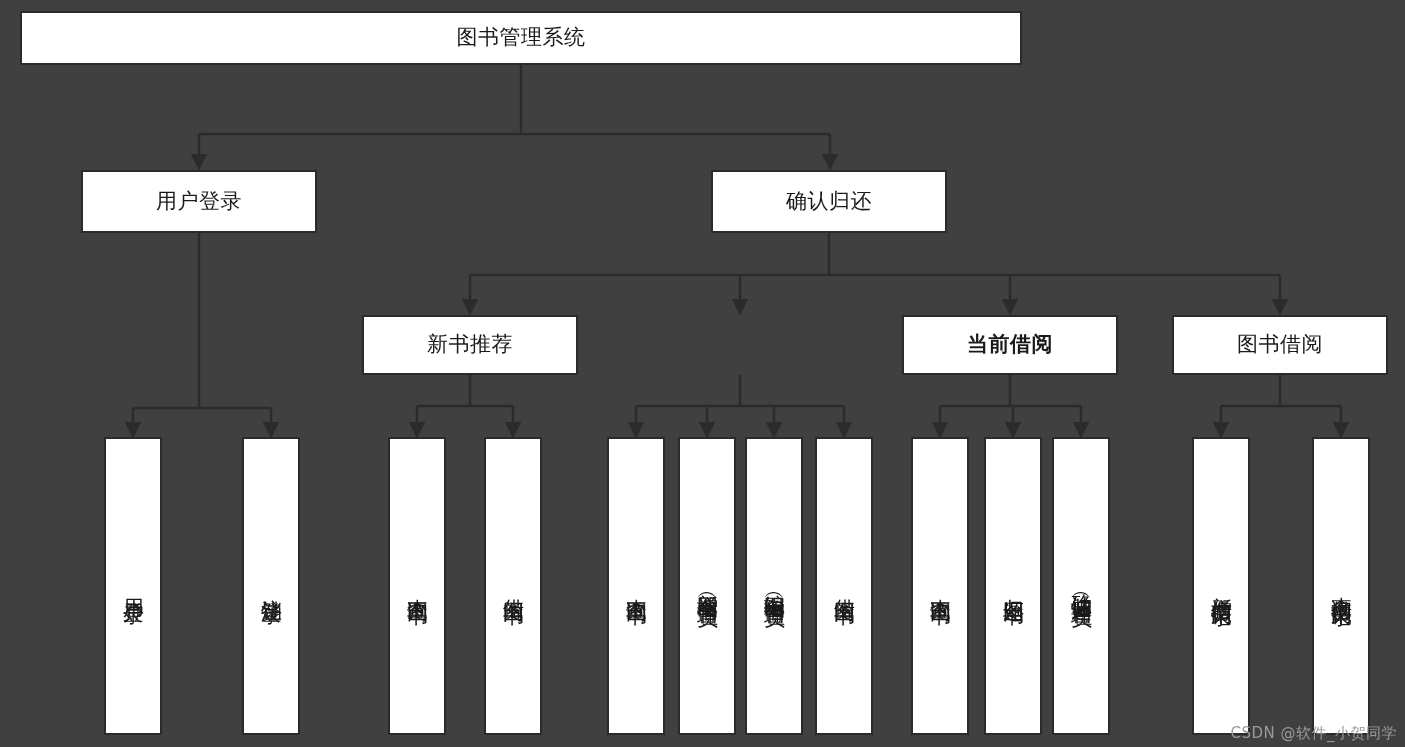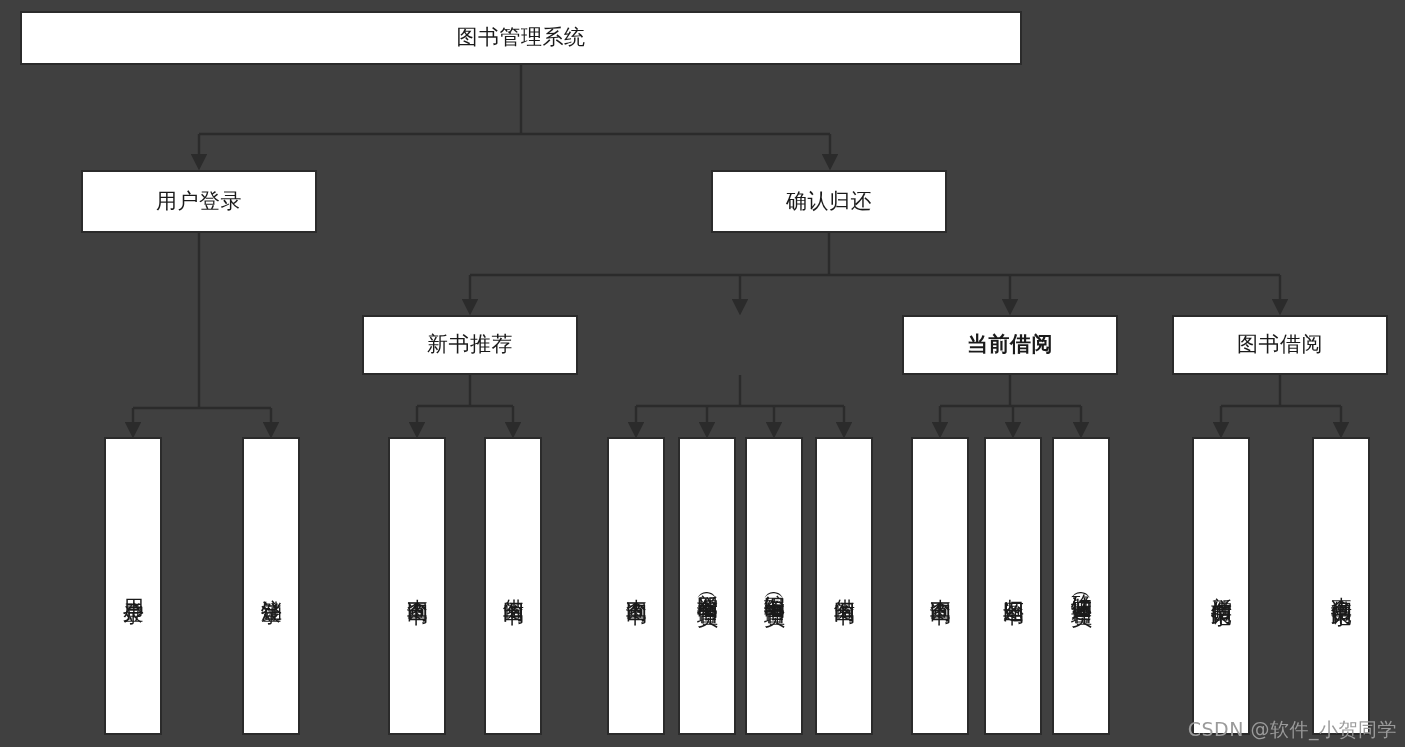--- a/index.html
+++ b/index.html
@@ -55,21 +55,21 @@
   }
   .node.v > .vlabel {
     writing-mode: vertical-rl;
     text-orientation: upright;
     display: block;
   }
   #watermark {
     position: absolute;
     right: 8px;
     bottom: 4px;
-    font-size: 19px;
+    font-size: 15px;
     color: #9a9a9a;
     letter-spacing: 0.5px;
     z-index: 5;
     white-space: nowrap;
   }
 </style>
 </head>
 <body>
 
 <div id="canvas">

